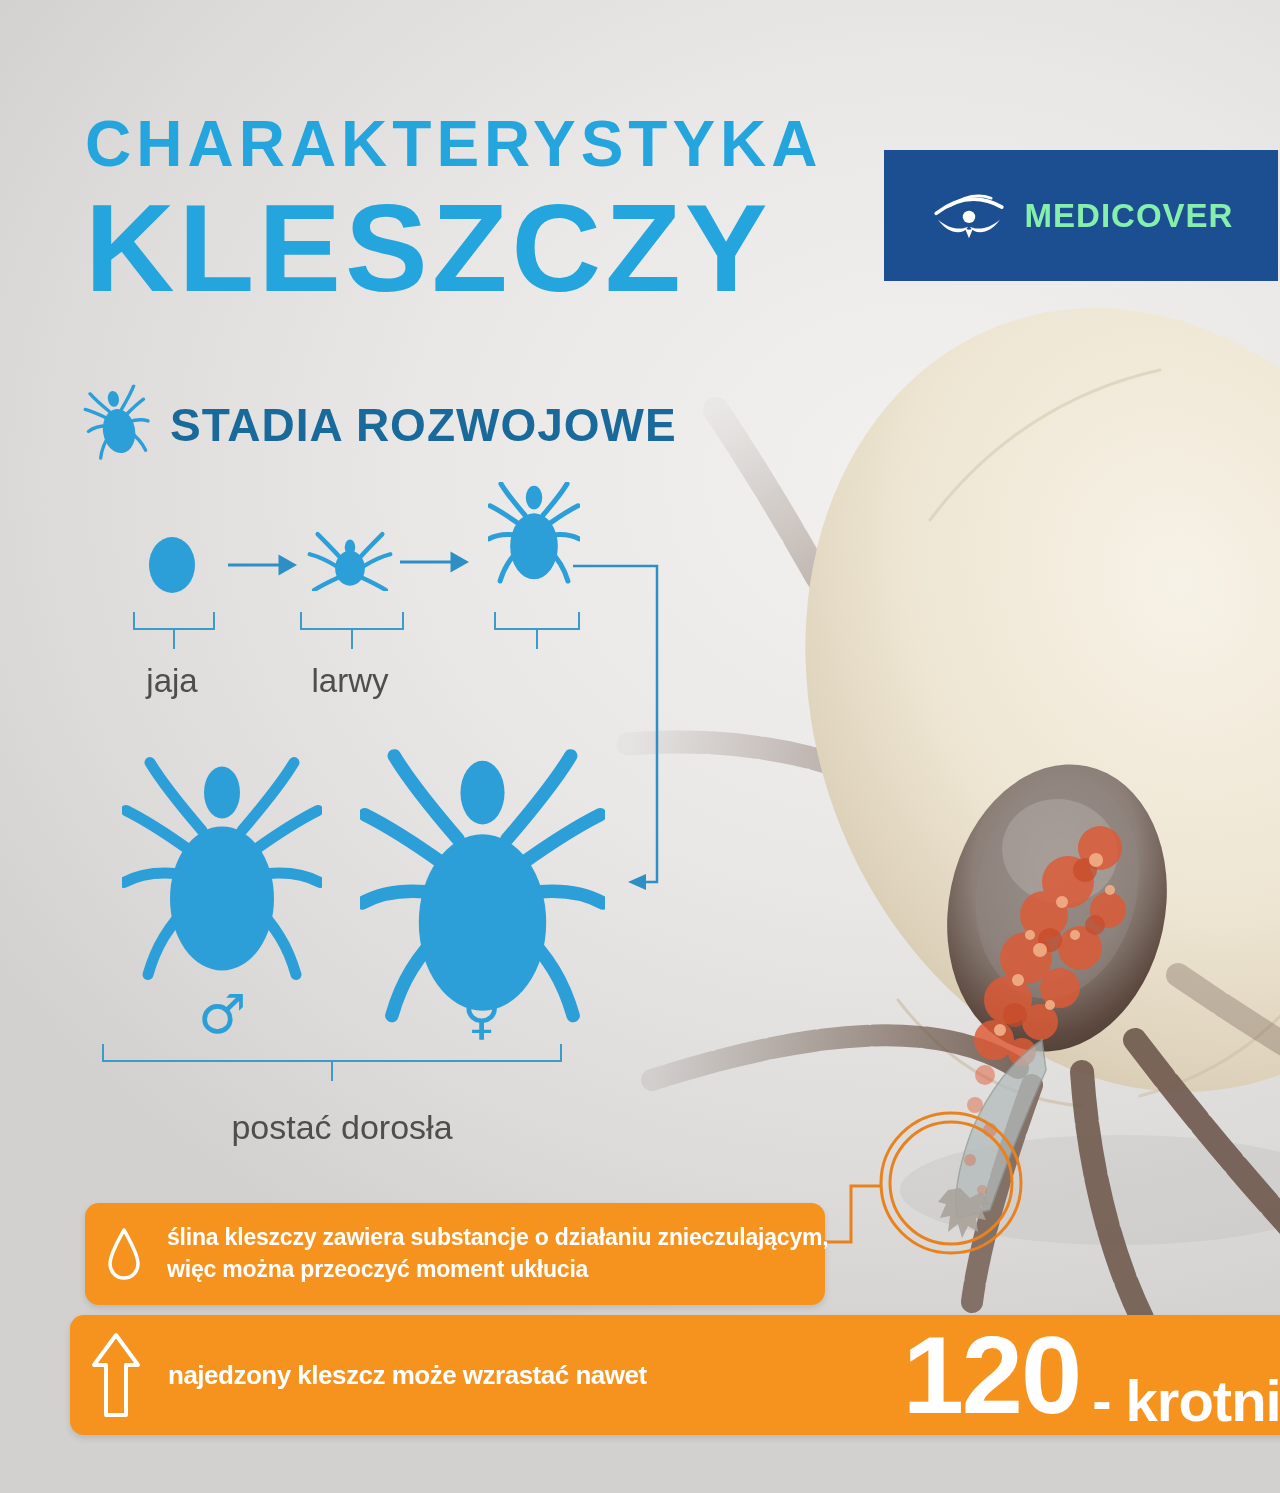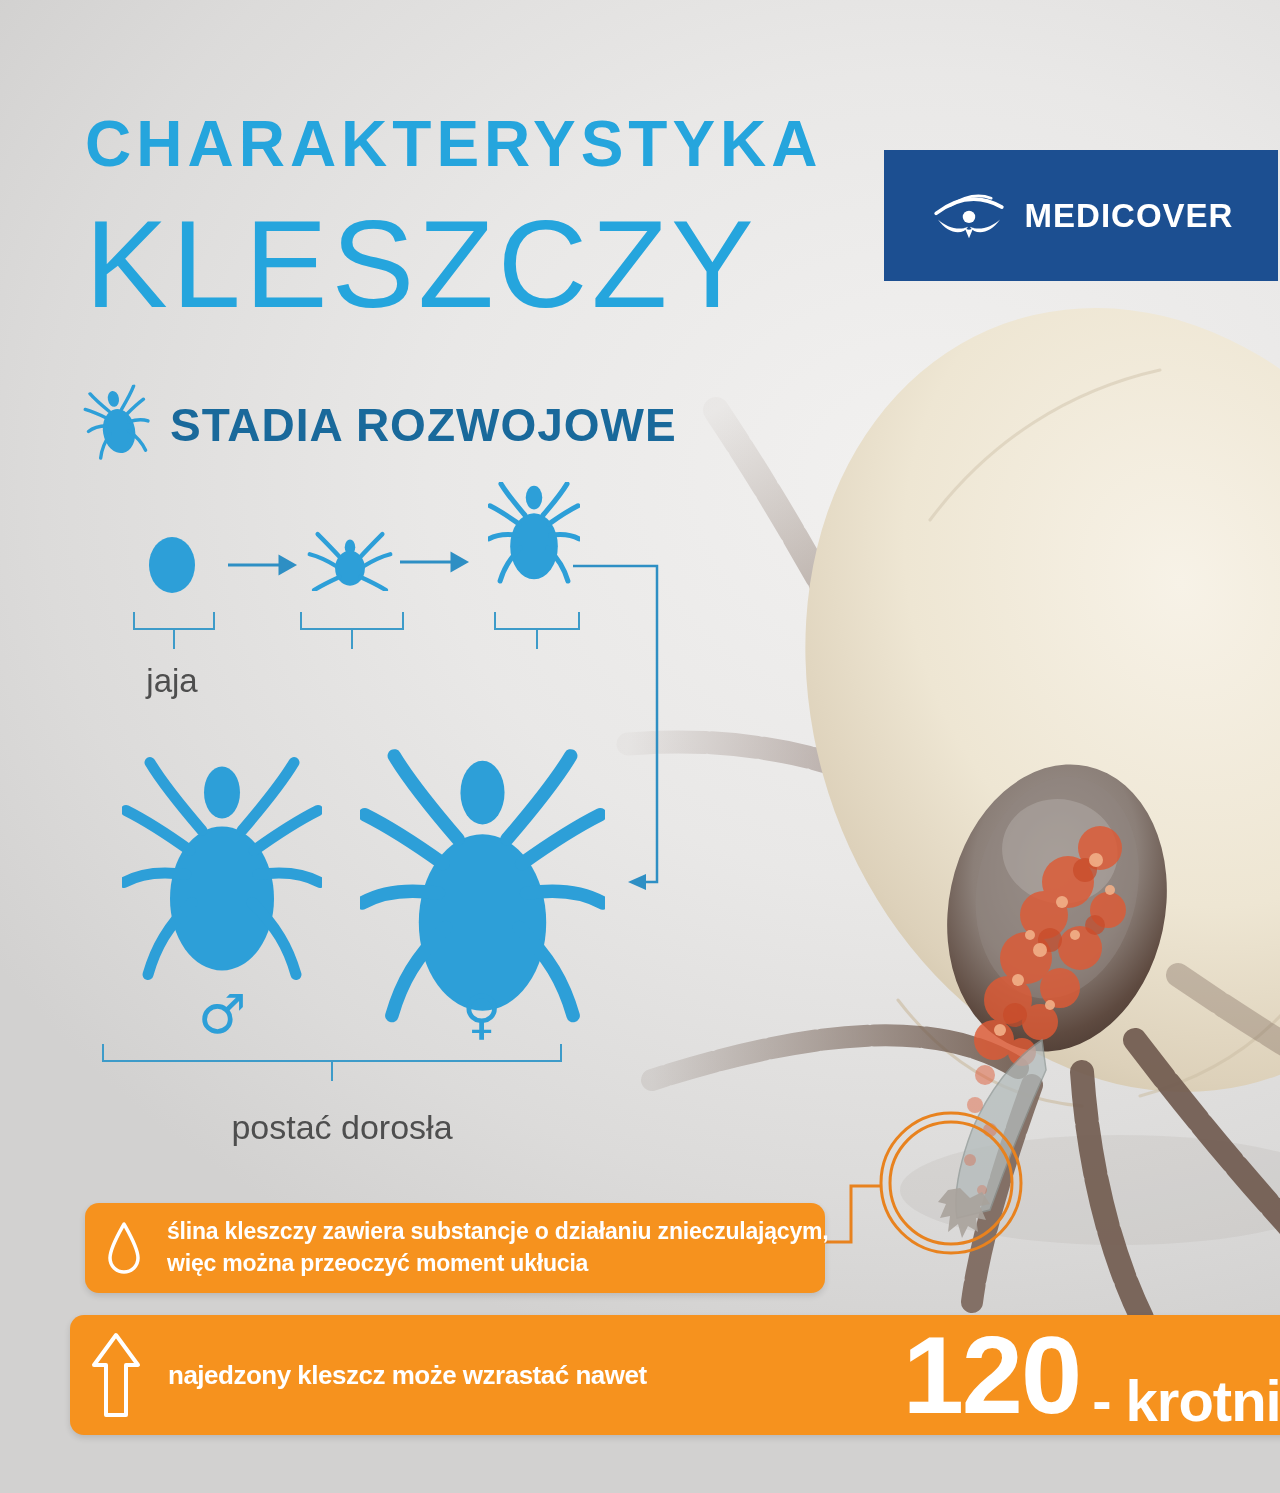--- a/index.html
+++ b/index.html
@@ -6,45 +6,45 @@
   .stage{
     position:relative;width:1280px;height:1493px;overflow:hidden;
     background:radial-gradient(ellipse 1100px 900px at 72% 32%, #f2f1f0 0%, #e9e8e7 45%, #dcdbda 80%, #d2d1d0 100%);
     font-family:"Liberation Sans","DejaVu Sans",sans-serif;
   }
   .abs{position:absolute;}
   svg{display:block;}
 
   
   .title1{left:85px;top:112px;font-size:64px;font-weight:bold;letter-spacing:5px;color:#25a5dd;line-height:1;}
-  .title2{left:85px;top:186px;font-size:124px;font-weight:normal;letter-spacing:4px;color:#25a5dd;line-height:1;margin-top:16px;}
+  .title2{left:85px;top:186px;font-size:124px;font-weight:bold;letter-spacing:4px;color:#25a5dd;line-height:1;}
 
   
   .logo-box{left:884px;top:150px;width:394px;height:131px;background:#1c4f91;display:flex;align-items:center;justify-content:center;gap:16px;}
-  .logo-text{color:#ffffff;font-size:33px;font-weight:bold;letter-spacing:1px;}
+  .logo-text{color:#86efac;font-size:33px;font-weight:bold;letter-spacing:1px;}
 
   
   .heading{left:170px;top:398px;font-size:46px;font-weight:bold;color:#19699b;letter-spacing:1px;}
   .heading-tick{left:85px;top:388px;width:66px;height:74px;transform:rotate(-10deg);}
 
   
   .egg-icon{left:148px;top:536px;}
   .larva-icon{left:306px;top:528px;}
   .nymph-icon{left:488px;top:482px;}
   .male-icon{left:122px;top:756px;}
   .female-icon{left:360px;top:748px;}
 
   .bracket{position:absolute;height:16px;border:2px solid #3d9bc9;border-top:none;}
   .bracket::after{content:"";position:absolute;left:50%;bottom:-21px;height:20px;width:0;border-left:2px solid #3d9bc9;transform:translateX(-1px);}
   .stage-label{position:absolute;width:240px;text-align:center;font-size:33px;color:#4e4e4e;}
   .gender{position:absolute;font-family:"DejaVu Sans",sans-serif;font-size:54px;color:#2d9fd8;line-height:1;}
 
   
   .fact{position:absolute;background:#f6921e;border-radius:14px;display:flex;align-items:center;box-shadow:0 3px 6px rgba(0,0,0,0.12);}
-  .fact1{left:85px;top:1203px;width:740px;height:90px;}
+  .fact1{left:85px;top:1203px;width:740px;height:102px;}
   .fact2{left:70px;top:1315px;width:1270px;height:120px;}
   .fact-text{color:#ffffff;font-weight:bold;}
   .fact1 .fact-text{font-size:23px;line-height:1.38;letter-spacing:-0.2px;white-space:nowrap;}
   .fact2 .fact-text{font-size:26px;letter-spacing:-0.5px;white-space:nowrap;}
   .growth-group{margin-left:auto;margin-right:28px;display:flex;align-items:flex-end;gap:12px;color:#ffffff;font-weight:bold;}
   .growth-value{font-size:110px;letter-spacing:-2px;line-height:1;}
   .growth-suffix{font-size:58px;letter-spacing:-1px;line-height:1;}
 
   .overlay{left:0;top:0;pointer-events:none;}
 </style>
@@ -230,20 +230,21 @@
   </svg>
   <svg class="abs nymph-icon" width="92" height="110" viewBox="0 0 100 120">
     <use href="#tickShape"></use>
   </svg>
 
   <div class="bracket" style="left:133px;top:612px;width:78px;"></div>
   <div class="bracket" style="left:300px;top:612px;width:100px;"></div>
   <div class="bracket" style="left:494px;top:612px;width:82px;"></div>
 
   <div class="stage-label" style="left:52px;top:662px;">jaja</div>
+  <div class="stage-label" style="left:230px;top:662px;">larwy</div>
 
   <svg class="abs male-icon" width="200" height="245" viewBox="0 0 100 120">
     <use href="#tickShape"></use>
   </svg>
   <svg class="abs female-icon" width="245" height="300" viewBox="0 0 100 120">
     <use href="#tickShape"></use>
   </svg>
   <div class="gender" style="left:198px;top:988px;">♂</div>
   <div class="gender" style="left:462px;top:988px;">♀</div>
 

